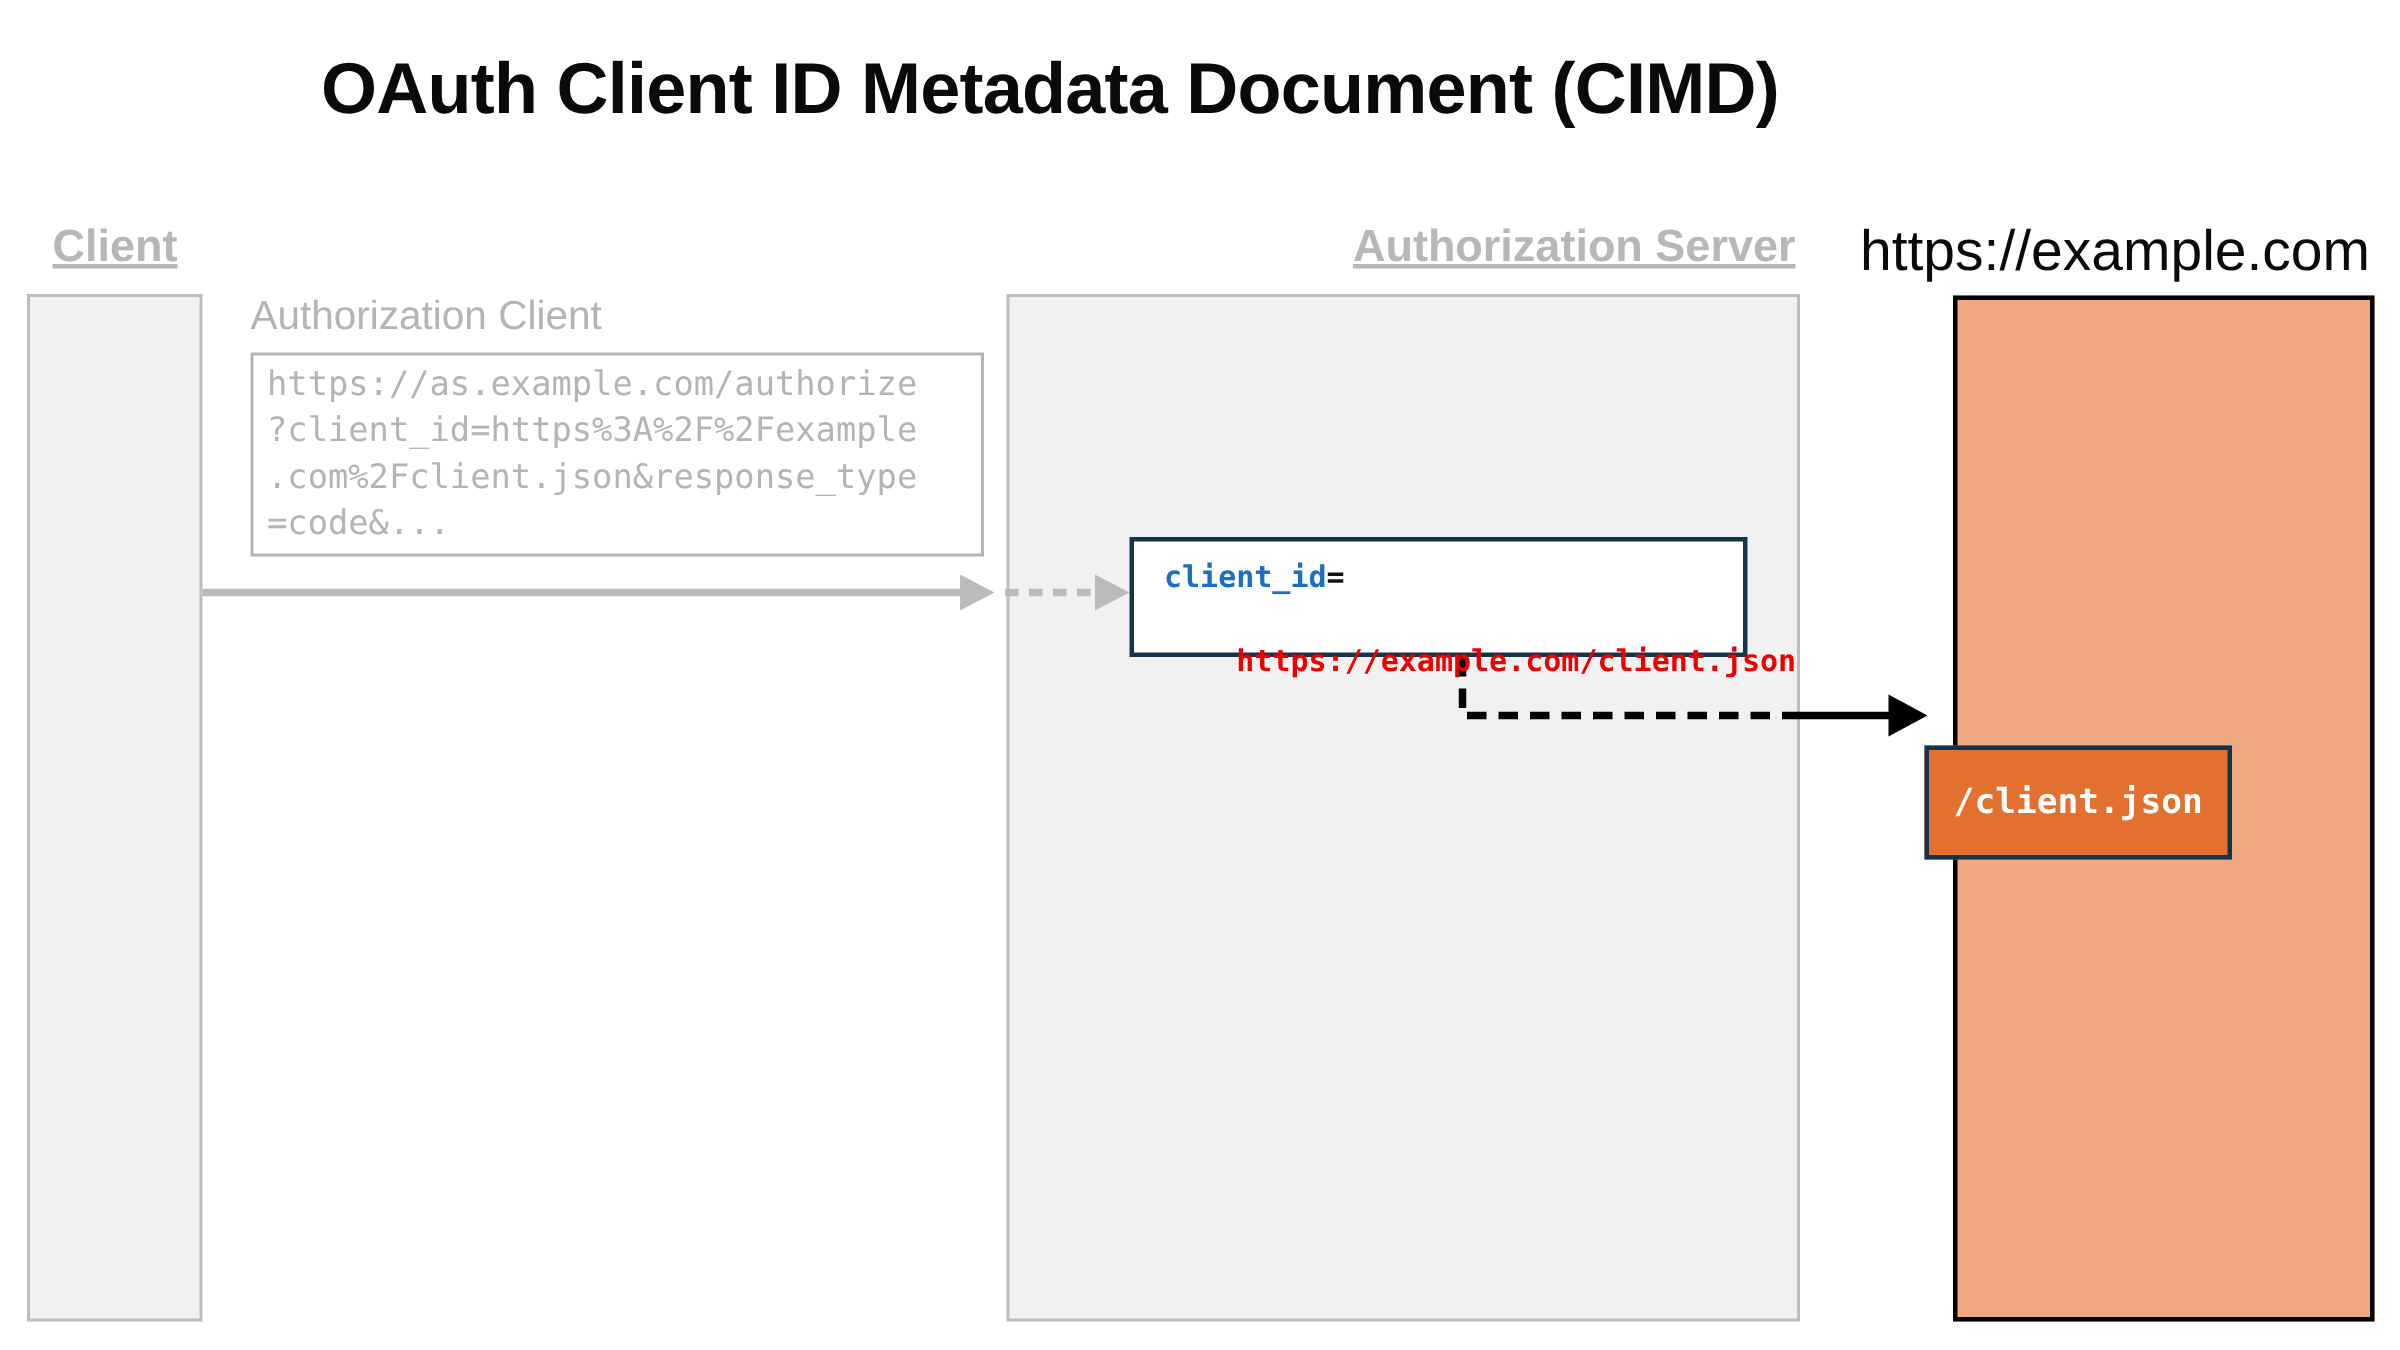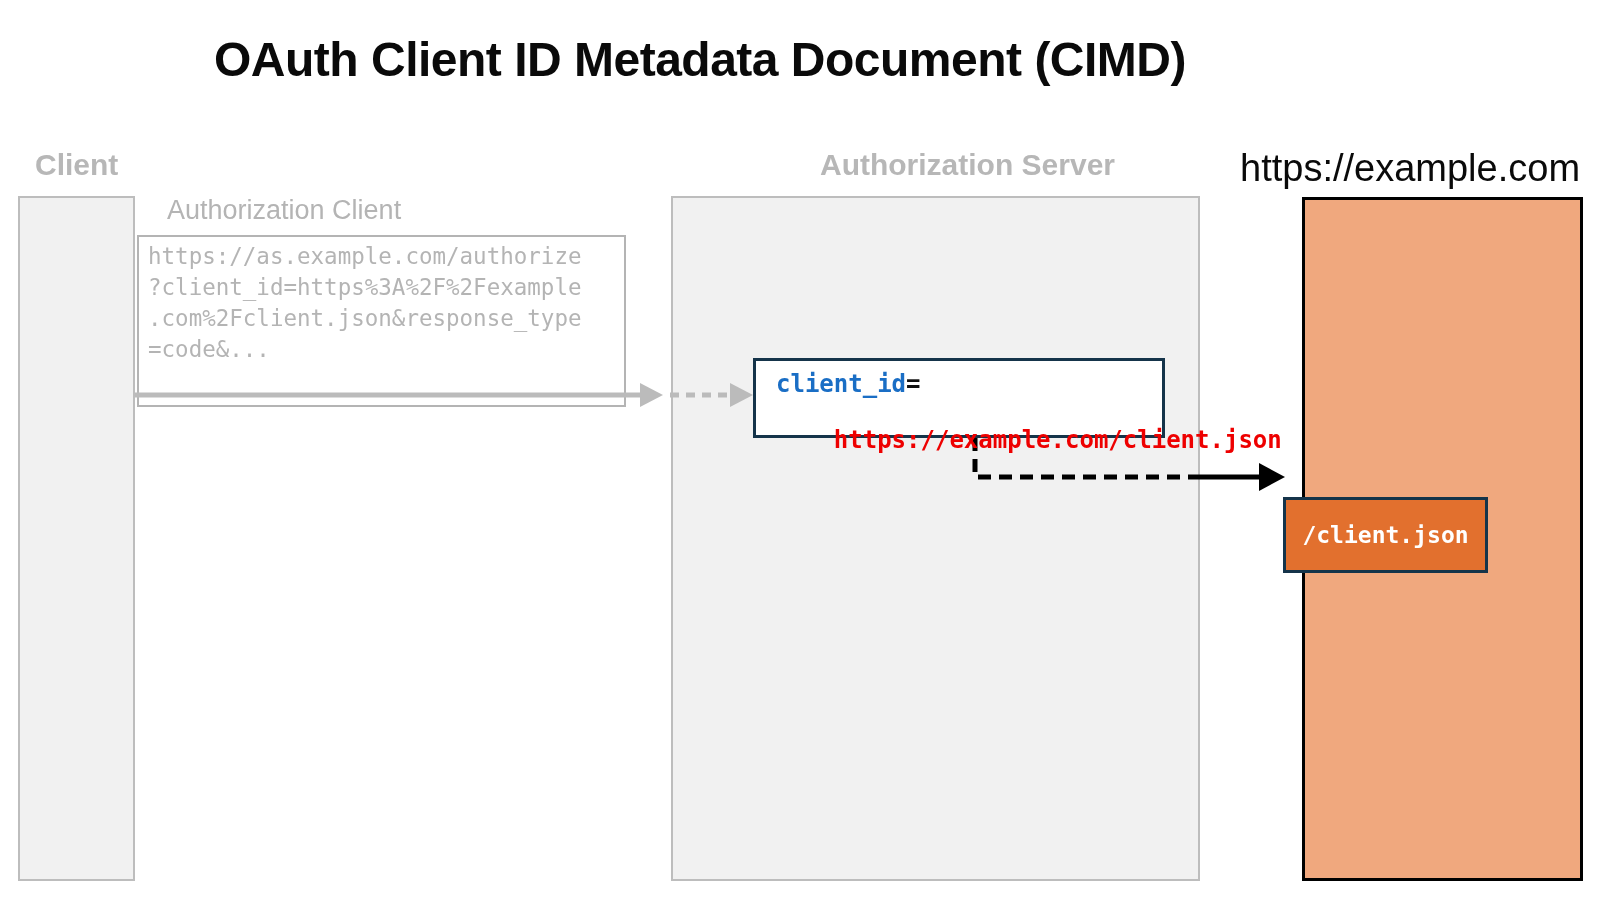--- a/index.html
+++ b/index.html
@@ -25,24 +25,24 @@
     font-family:"Liberation Sans",sans-serif;
   }
   .title{
     position:absolute;top:32px;left:0;width:1400px;
     text-align:center;
     font-size:48px;font-weight:bold;color:#0a0a0a;
     letter-spacing:-0.5px;
   }
   .lane-label{
     position:absolute;top:148px;
-    font-size:30px;font-weight:bold;color:var(--gray-label);
+    font-size:30px;font-weight:bold;color:var(--gray-label);text-decoration:underline;
   }
   .label-client{left:35px;}
-  .label-as{left:703px;width:529px;text-align:center;}
+  .label-as{left:668px;width:529px;text-align:right;}
   .label-host{
     position:absolute;top:147px;left:1240px;width:330px;text-align:center;
     font-size:38px;font-weight:normal;color:#0a0a0a;
   }
   .lane-box{
     position:absolute;top:196px;height:685px;
     background:var(--box-fill);
     border:2px solid var(--box-border);
     z-index:1;
   }
@@ -52,21 +52,21 @@
     position:absolute;top:197px;left:1302px;width:281px;height:684px;
     background:var(--orange-fill);
     border:3px solid var(--black);
     z-index:1;
   }
   .authreq-label{
     position:absolute;top:195px;left:167px;
     font-size:27px;font-weight:normal;color:var(--gray-text);
   }
   .authreq-box{
-    position:absolute;top:235px;left:137px;width:489px;height:172px;
+    position:absolute;top:235px;left:167px;width:489px;height:136px;
     background:#ffffff;
     border:2px solid var(--gray-text);
     padding:4px 0 0 9px;
     z-index:2;
   }
   .authreq-box .code-line{
     display:block;
     font-family:"DejaVu Sans Mono",monospace;
     font-size:22.5px;line-height:31px;
     color:var(--gray-text);
@@ -75,21 +75,21 @@
   .arrows{
     position:absolute;top:0;left:0;z-index:3;pointer-events:none;
   }
   .clientid-box{
     position:absolute;top:358px;left:753px;width:412px;height:80px;
     background:#ffffff;
     border:3px solid var(--navy-border);
     padding:9px 0 0 20px;
     z-index:4;
     font-family:"DejaVu Sans Mono",monospace;
-    font-size:24px;font-weight:bold;line-height:28px;
+    font-size:20px;font-weight:bold;line-height:28px;
     white-space:pre;
   }
   .clientid-box .param{color:var(--blue);}
   .clientid-box .eq{color:#111111;}
   .clientid-box .value{color:var(--red);}
   .clientjson-box{
     position:absolute;top:457px;left:1283px;width:205px;height:76px;
     background:var(--orange-dark);
     border:3px solid var(--navy-border);
     display:flex;align-items:center;justify-content:center;

